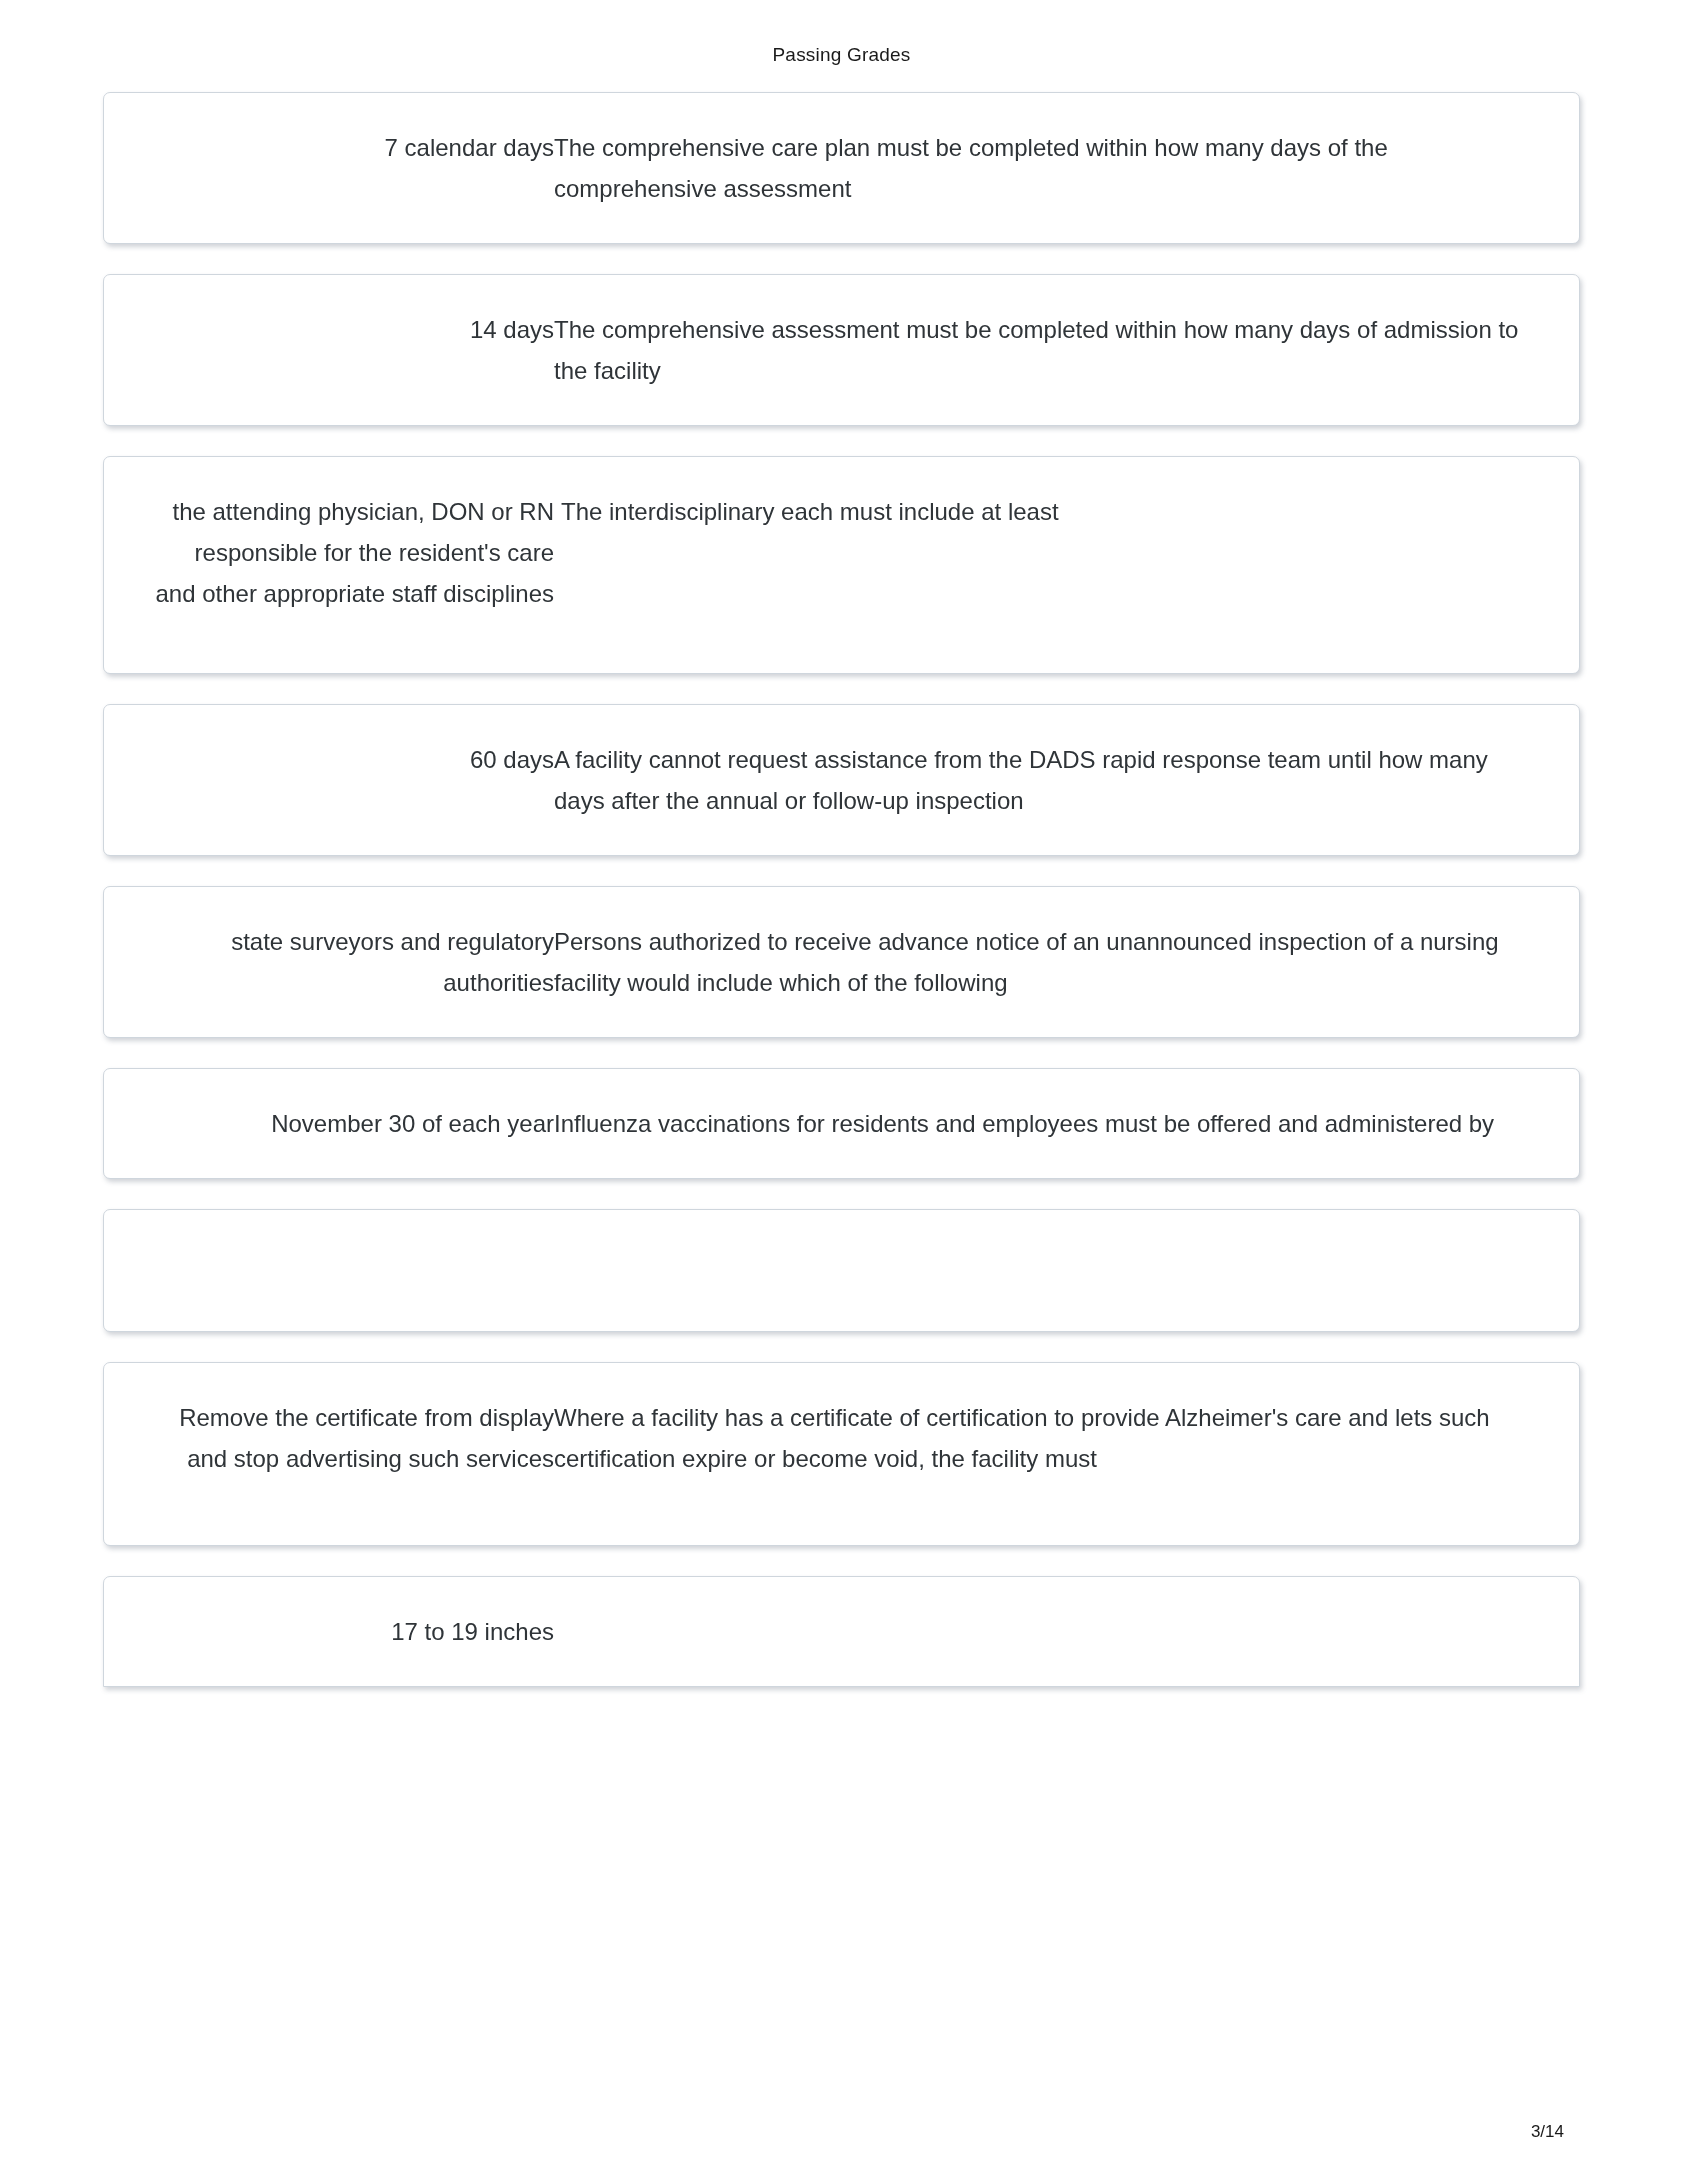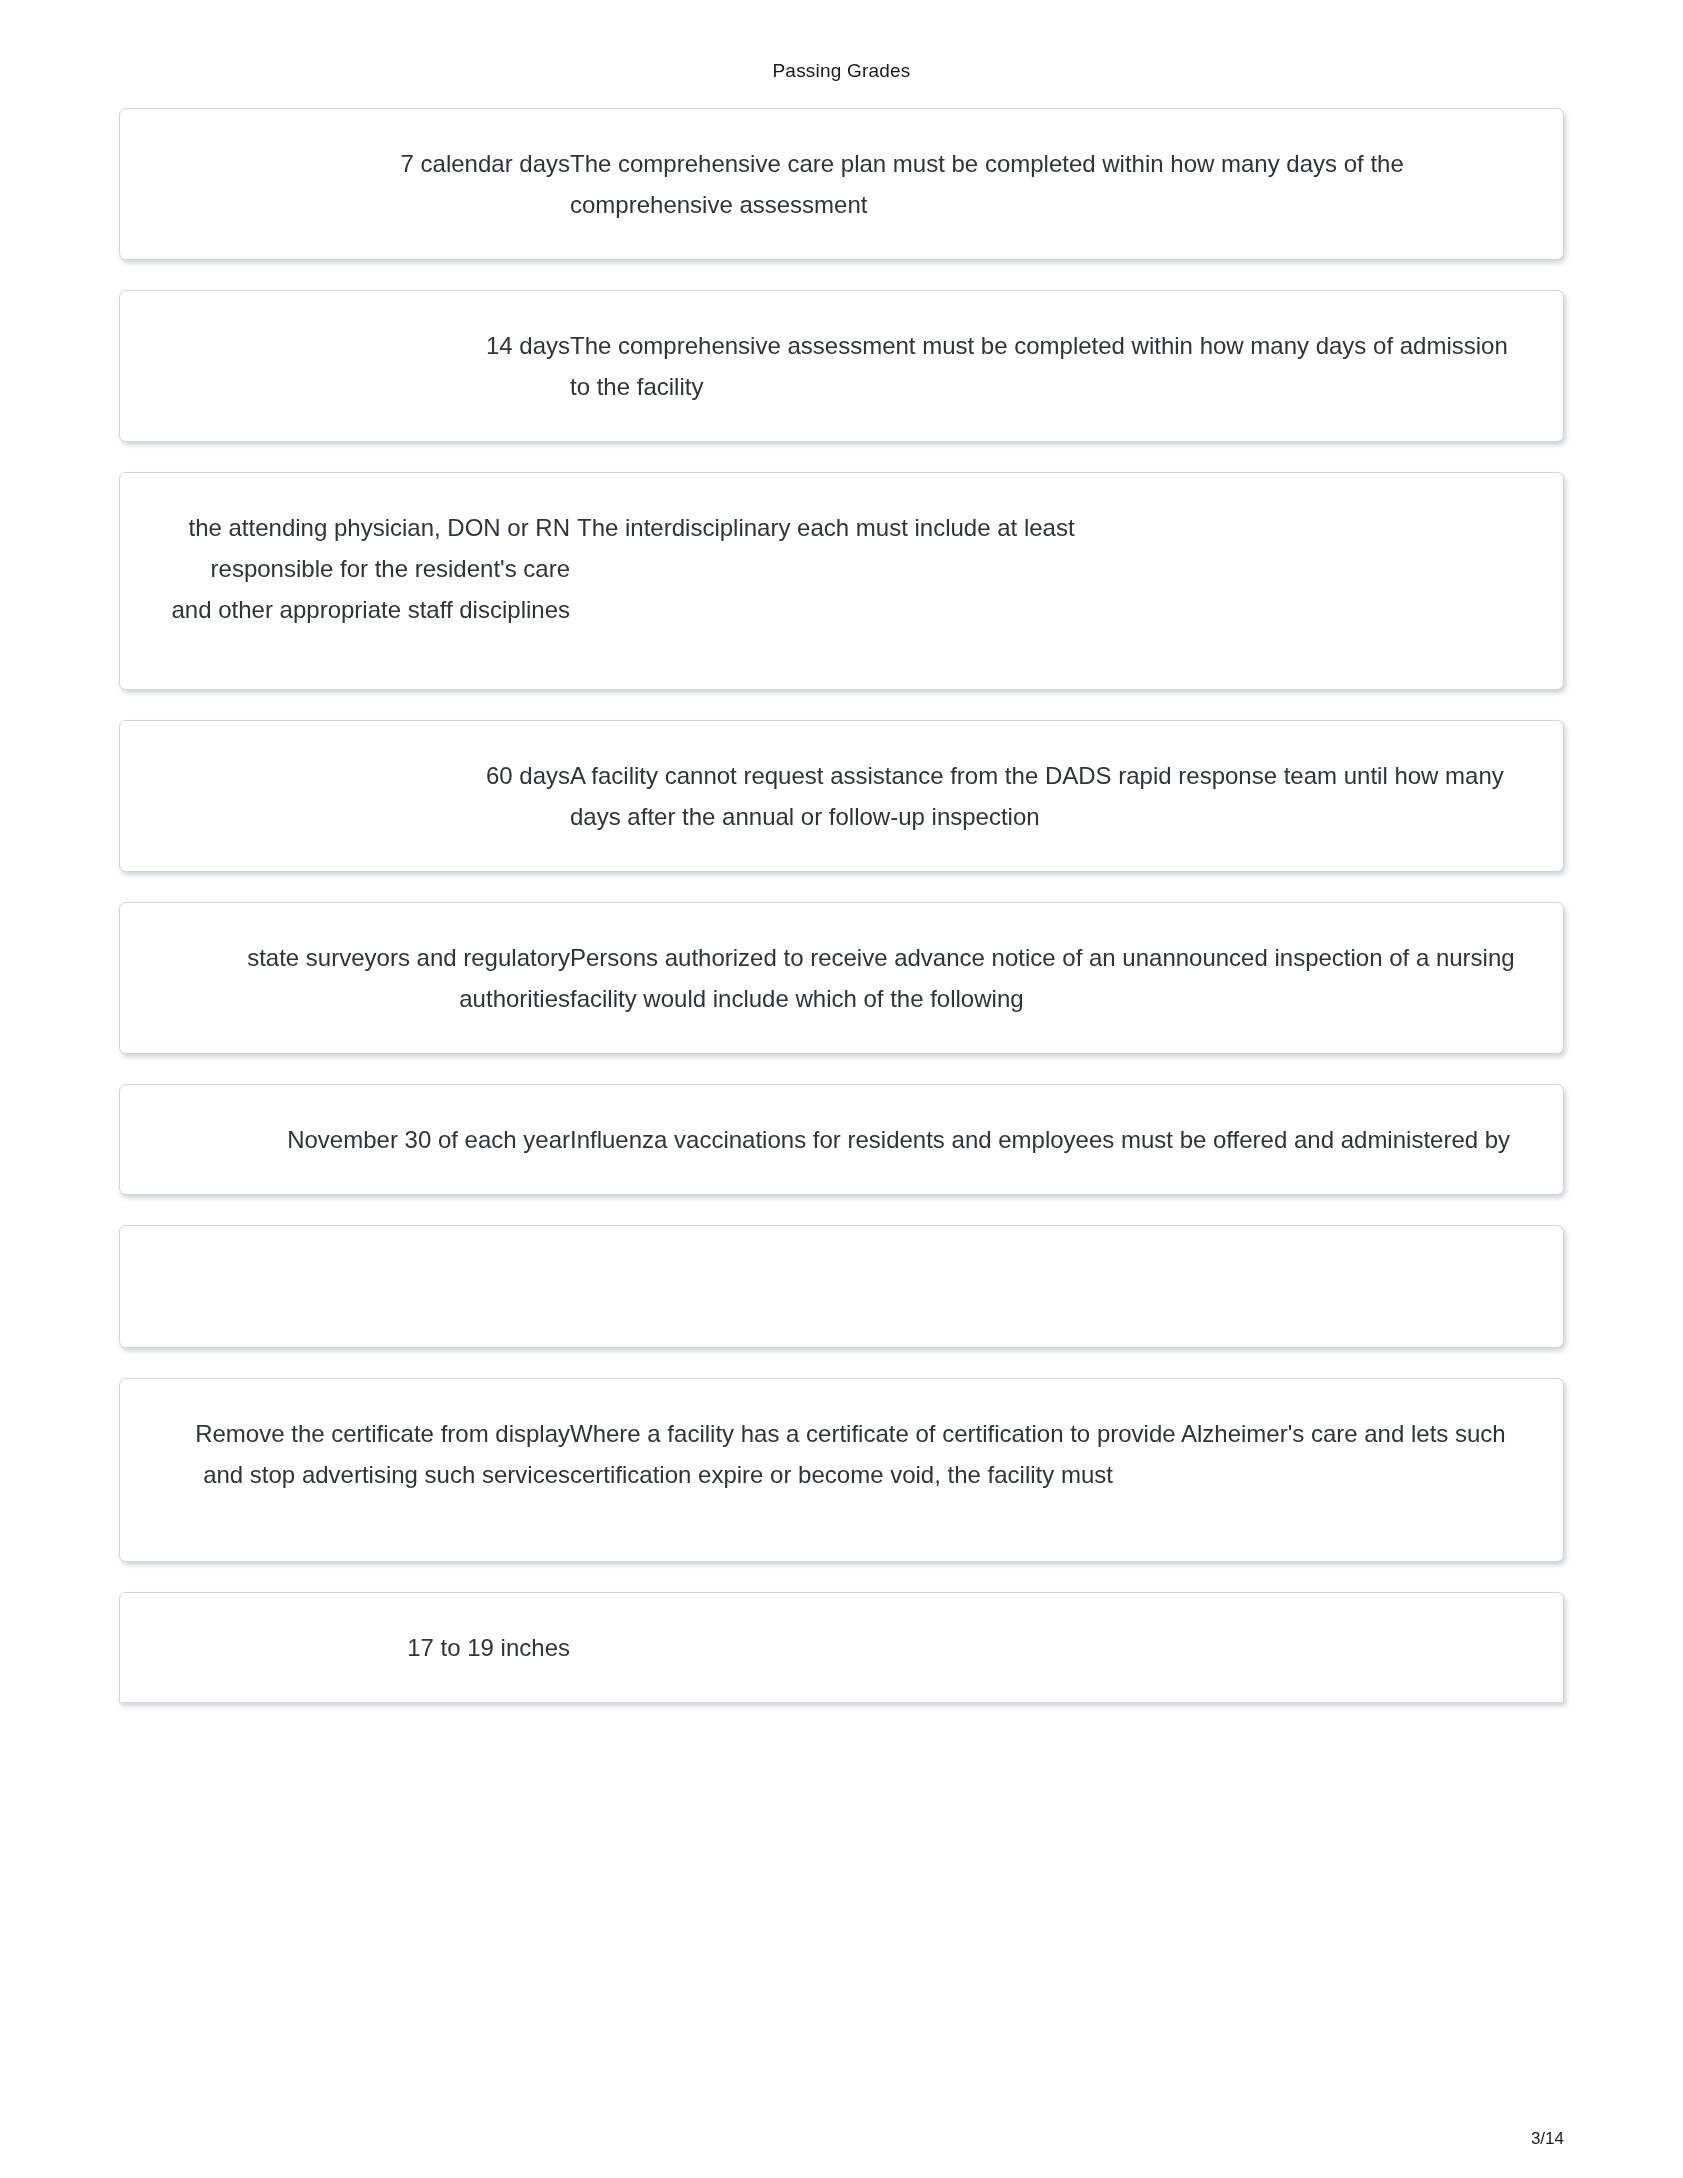--- a/index.html
+++ b/index.html
@@ -13,21 +13,21 @@
     font-family: "Liberation Sans", sans-serif;
     color: #2b3138;
     position: relative;
     overflow: hidden;
   }
   .page {
     position: relative;
     width: 1683px;
     height: 2178px;
     box-sizing: border-box;
-    padding: 16px;
+    padding: 0;
   }
   .page-header {
     text-align: center;
     font-size: 19px;
     color: #1a1a1a;
     padding-top: 44px;
     letter-spacing: 0.2px;
   }
   .cards {
     margin-top: 26px;
@@ -65,21 +65,21 @@
   .card.empty {
     min-height: 131px;
   }
   .card.clipped-bottom {
     border-bottom-left-radius: 0;
     border-bottom-right-radius: 0;
   }
   .page-number {
     position: absolute;
     right: 119px;
-    bottom: 29px;
+    bottom: 36px;
     font-size: 17px;
     color: #1a1a1a;
   }
 </style>
 </head>
 <body>
 
 <div class="page">
 
   <div class="page-header">Passing Grades</div>

